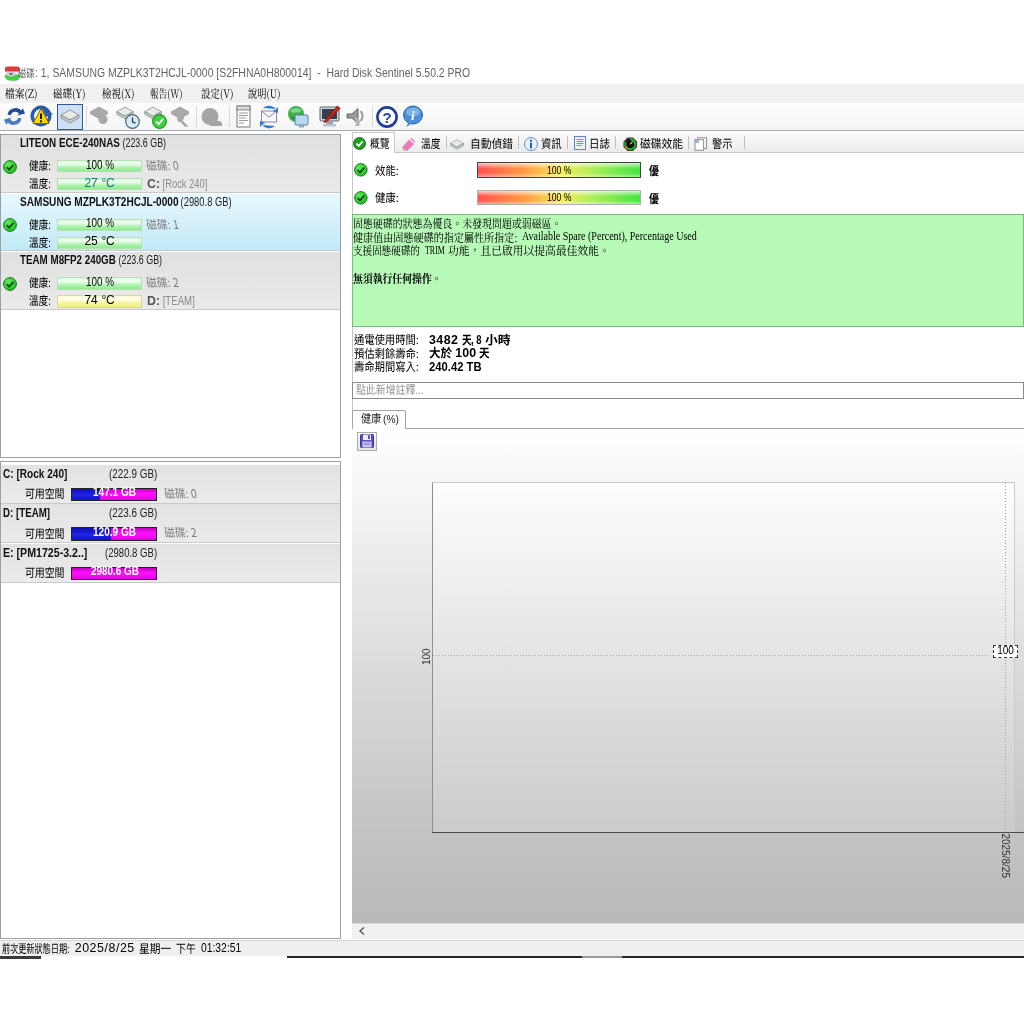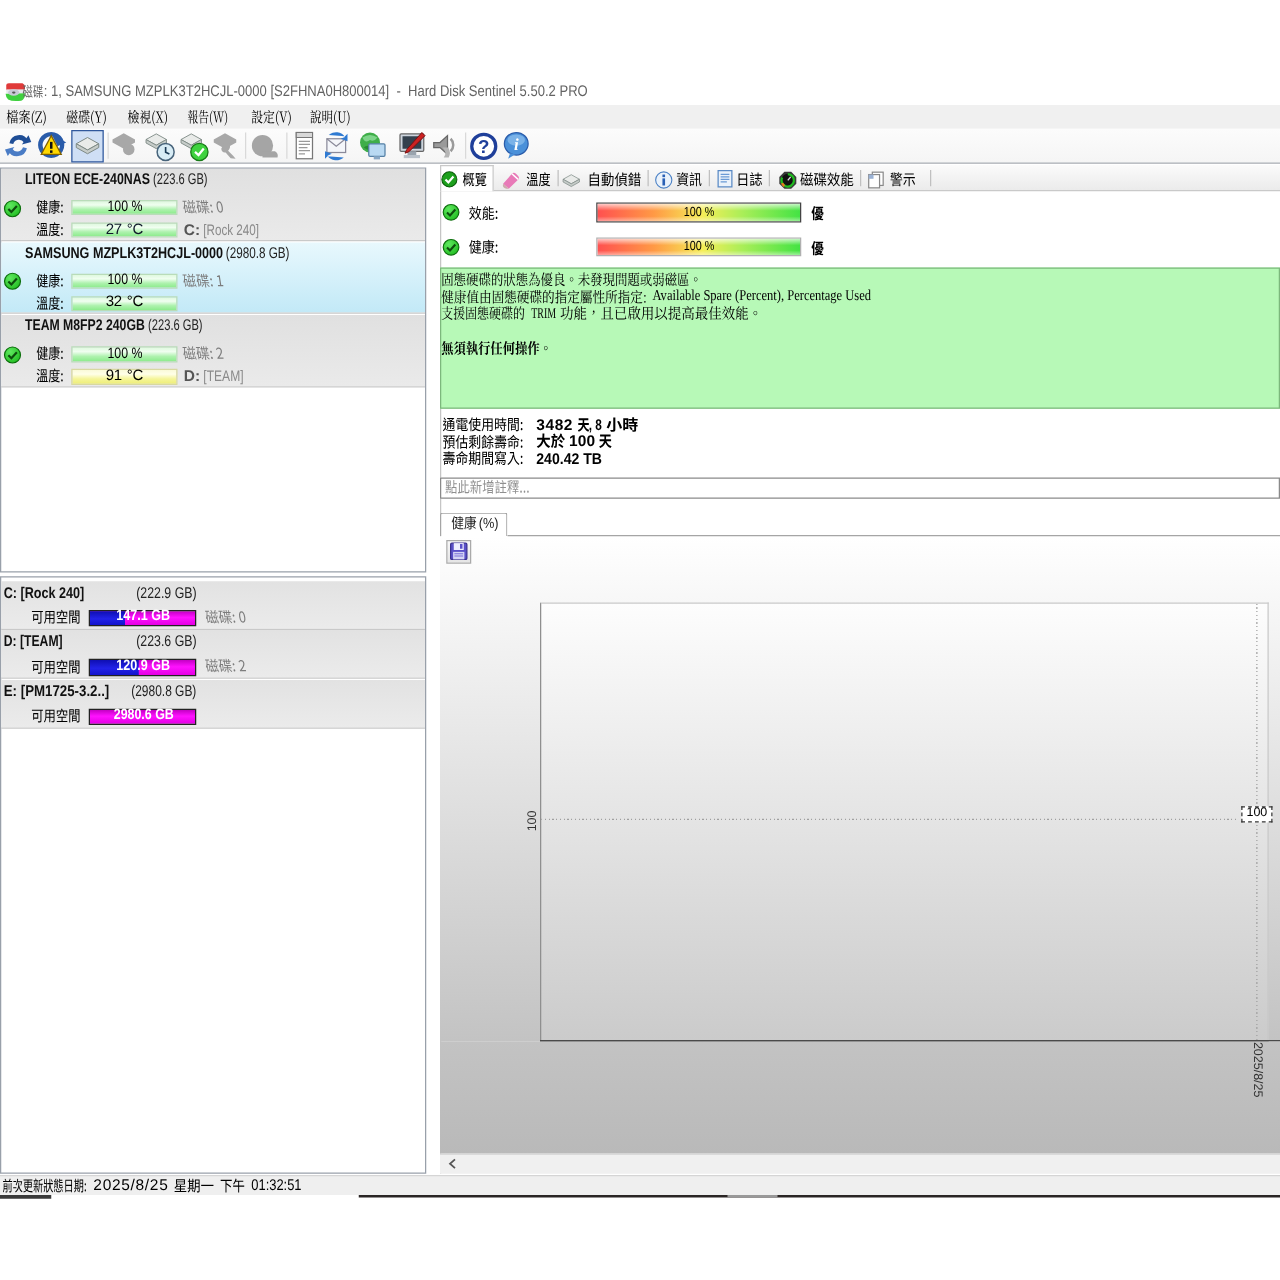--- a/index.html
+++ b/index.html
@@ -336,21 +336,21 @@
     </g>
   </svg>
 <svg class="t" style="left:28.6px;top:176.2px;" width="21.9" height="15.8">
     <g fill="#000" transform="translate(0,12.00) scale(0.00961,-0.01200)">
       <use href="#q27" x="0"></use>
       <use href="#q28" x="1000"></use>
       <use href="#q24" x="2000"></use>
     </g>
   </svg>
 <div style="left:57.0px;top:178.0px;width:85.0px;height:12.4px;background:linear-gradient(#dff9df 0%,#f0fef0 30%,#aef2ae 65%,#8deb8d 100%);border:1px solid #b9dcb9;box-sizing:border-box;"></div>
-<div style="left:84.50px;top:176.74px;font:normal 12.0px 'Liberation Sans',sans-serif;line-height:13.80px;color:#0f172a;white-space:pre;letter-spacing:-0.23px;word-spacing:1.00px;">27 °C</div>
+<div style="left:84.50px;top:176.74px;font:normal 12.0px 'Liberation Sans',sans-serif;line-height:13.80px;color:#0f766e;white-space:pre;letter-spacing:-0.23px;word-spacing:1.00px;">27 °C</div>
 <div style="left:147.00px;top:176.77px;font:bold 12.4px 'Liberation Sans',sans-serif;line-height:14.26px;color:#555;white-space:pre;">C:</div>
 <div style="left:160.06px;top:176.96px;font:normal 12.2px 'Liberation Sans',sans-serif;line-height:14.03px;color:#8a8a8a;white-space:pre;transform:scaleX(0.7666);transform-origin:0 50%;"> [Rock 240]</div>
 <div style="left:1.0px;top:193.6px;width:339.0px;height:57.6px;background:linear-gradient(#e8f8fd,#c2e9f7);border-bottom:1px solid #c9c9c9;box-sizing:border-box;"></div>
 <div style="left:20.00px;top:194.77px;font:bold 12.4px 'Liberation Sans',sans-serif;line-height:14.26px;color:#111;white-space:pre;transform:scaleX(0.8135);transform-origin:0 50%;">SAMSUNG MZPLK3T2HCJL-0000</div>
 <div style="left:178.30px;top:194.77px;font:normal 12.4px 'Liberation Sans',sans-serif;line-height:14.26px;color:#222;white-space:pre;transform:scaleX(0.7551);transform-origin:0 50%;"> (2980.8 GB)</div>
 <svg class="t" style="left:2.5px;top:218.4px" width="14.0" height="14.0" viewBox="0 0 16 16">
     <defs>
       <radialGradient id="gc243" cx="0.35" cy="0.3" r="0.9">
         <stop offset="0" stop-color="#5fe85f"></stop>
         <stop offset="1" stop-color="#17b617"></stop>
@@ -377,21 +377,21 @@
     </g>
   </svg>
 <svg class="t" style="left:28.6px;top:234.8px;" width="21.9" height="15.8">
     <g fill="#000" transform="translate(0,12.00) scale(0.00961,-0.01200)">
       <use href="#q27" x="0"></use>
       <use href="#q28" x="1000"></use>
       <use href="#q24" x="2000"></use>
     </g>
   </svg>
 <div style="left:57.0px;top:236.6px;width:85.0px;height:12.4px;background:linear-gradient(#dff9df 0%,#f0fef0 30%,#aef2ae 65%,#8deb8d 100%);border:1px solid #b9dcb9;box-sizing:border-box;"></div>
-<div style="left:84.50px;top:235.34px;font:normal 12.0px 'Liberation Sans',sans-serif;line-height:13.80px;color:#000;white-space:pre;letter-spacing:-0.23px;word-spacing:1.00px;">32 °C</div>
+<div style="left:84.50px;top:235.34px;font:normal 12.0px 'Liberation Sans',sans-serif;line-height:13.80px;color:#000;white-space:pre;letter-spacing:-0.23px;word-spacing:1.00px;">25 °C</div>
 <div style="left:1.0px;top:252.2px;width:339.0px;height:57.6px;background:linear-gradient(#e0e0e0,#eaeaea);border-bottom:1px solid #c9c9c9;box-sizing:border-box;"></div>
 <div style="left:20.00px;top:253.37px;font:bold 12.4px 'Liberation Sans',sans-serif;line-height:14.26px;color:#111;white-space:pre;transform:scaleX(0.7907);transform-origin:0 50%;">TEAM M8FP2 240GB</div>
 <div style="left:115.70px;top:253.37px;font:normal 12.4px 'Liberation Sans',sans-serif;line-height:14.26px;color:#222;white-space:pre;transform:scaleX(0.7191);transform-origin:0 50%;"> (223.6 GB)</div>
 <svg class="t" style="left:2.5px;top:277.0px" width="14.0" height="14.0" viewBox="0 0 16 16">
     <defs>
       <radialGradient id="gc302" cx="0.35" cy="0.3" r="0.9">
         <stop offset="0" stop-color="#5fe85f"></stop>
         <stop offset="1" stop-color="#17b617"></stop>
       </radialGradient>
     </defs>
@@ -416,21 +416,21 @@
     </g>
   </svg>
 <svg class="t" style="left:28.6px;top:293.4px;" width="21.9" height="15.8">
     <g fill="#000" transform="translate(0,12.00) scale(0.00961,-0.01200)">
       <use href="#q27" x="0"></use>
       <use href="#q28" x="1000"></use>
       <use href="#q24" x="2000"></use>
     </g>
   </svg>
 <div style="left:57.0px;top:295.2px;width:85.0px;height:12.4px;background:linear-gradient(#fafad8 0%,#ffffe8 30%,#f5f598 65%,#eeee7a 100%);border:1px solid #d8d8a0;box-sizing:border-box;"></div>
-<div style="left:84.50px;top:293.94px;font:normal 12.0px 'Liberation Sans',sans-serif;line-height:13.80px;color:#000;white-space:pre;letter-spacing:-0.23px;word-spacing:1.00px;">91 °C</div>
+<div style="left:84.50px;top:293.94px;font:normal 12.0px 'Liberation Sans',sans-serif;line-height:13.80px;color:#000;white-space:pre;letter-spacing:-0.23px;word-spacing:1.00px;">74 °C</div>
 <div style="left:147.00px;top:293.97px;font:bold 12.4px 'Liberation Sans',sans-serif;line-height:14.26px;color:#555;white-space:pre;">D:</div>
 <div style="left:160.06px;top:294.16px;font:normal 12.2px 'Liberation Sans',sans-serif;line-height:14.03px;color:#8a8a8a;white-space:pre;transform:scaleX(0.7911);transform-origin:0 50%;"> [TEAM]</div>
 <div style="left:0.0px;top:461.0px;width:341.0px;height:477.5px;background:#fff;border:1px solid #99a0aa;box-sizing:border-box;"></div>
 <div style="left:1.0px;top:464.5px;width:339.0px;height:39.0px;background:linear-gradient(#e2e2e2,#ebebeb);border-bottom:1px solid #c9c9c9;box-sizing:border-box;"></div>
 <div style="left:3.00px;top:466.57px;font:bold 12.4px 'Liberation Sans',sans-serif;line-height:14.26px;color:#111;white-space:pre;transform:scaleX(0.8130);transform-origin:0 50%;">C: [Rock 240]</div>
 <div style="left:108.50px;top:466.57px;font:normal 12.4px 'Liberation Sans',sans-serif;line-height:14.26px;color:#222;white-space:pre;transform:scaleX(0.7963);transform-origin:0 50%;">(222.9 GB)</div>
 <svg class="t" style="left:25.3px;top:486.0px;" width="39.4" height="15.8">
     <g fill="#000" transform="translate(0,12.00) scale(0.00985,-0.01200)">
       <use href="#q31" x="0"></use>
       <use href="#q32" x="1000"></use>

